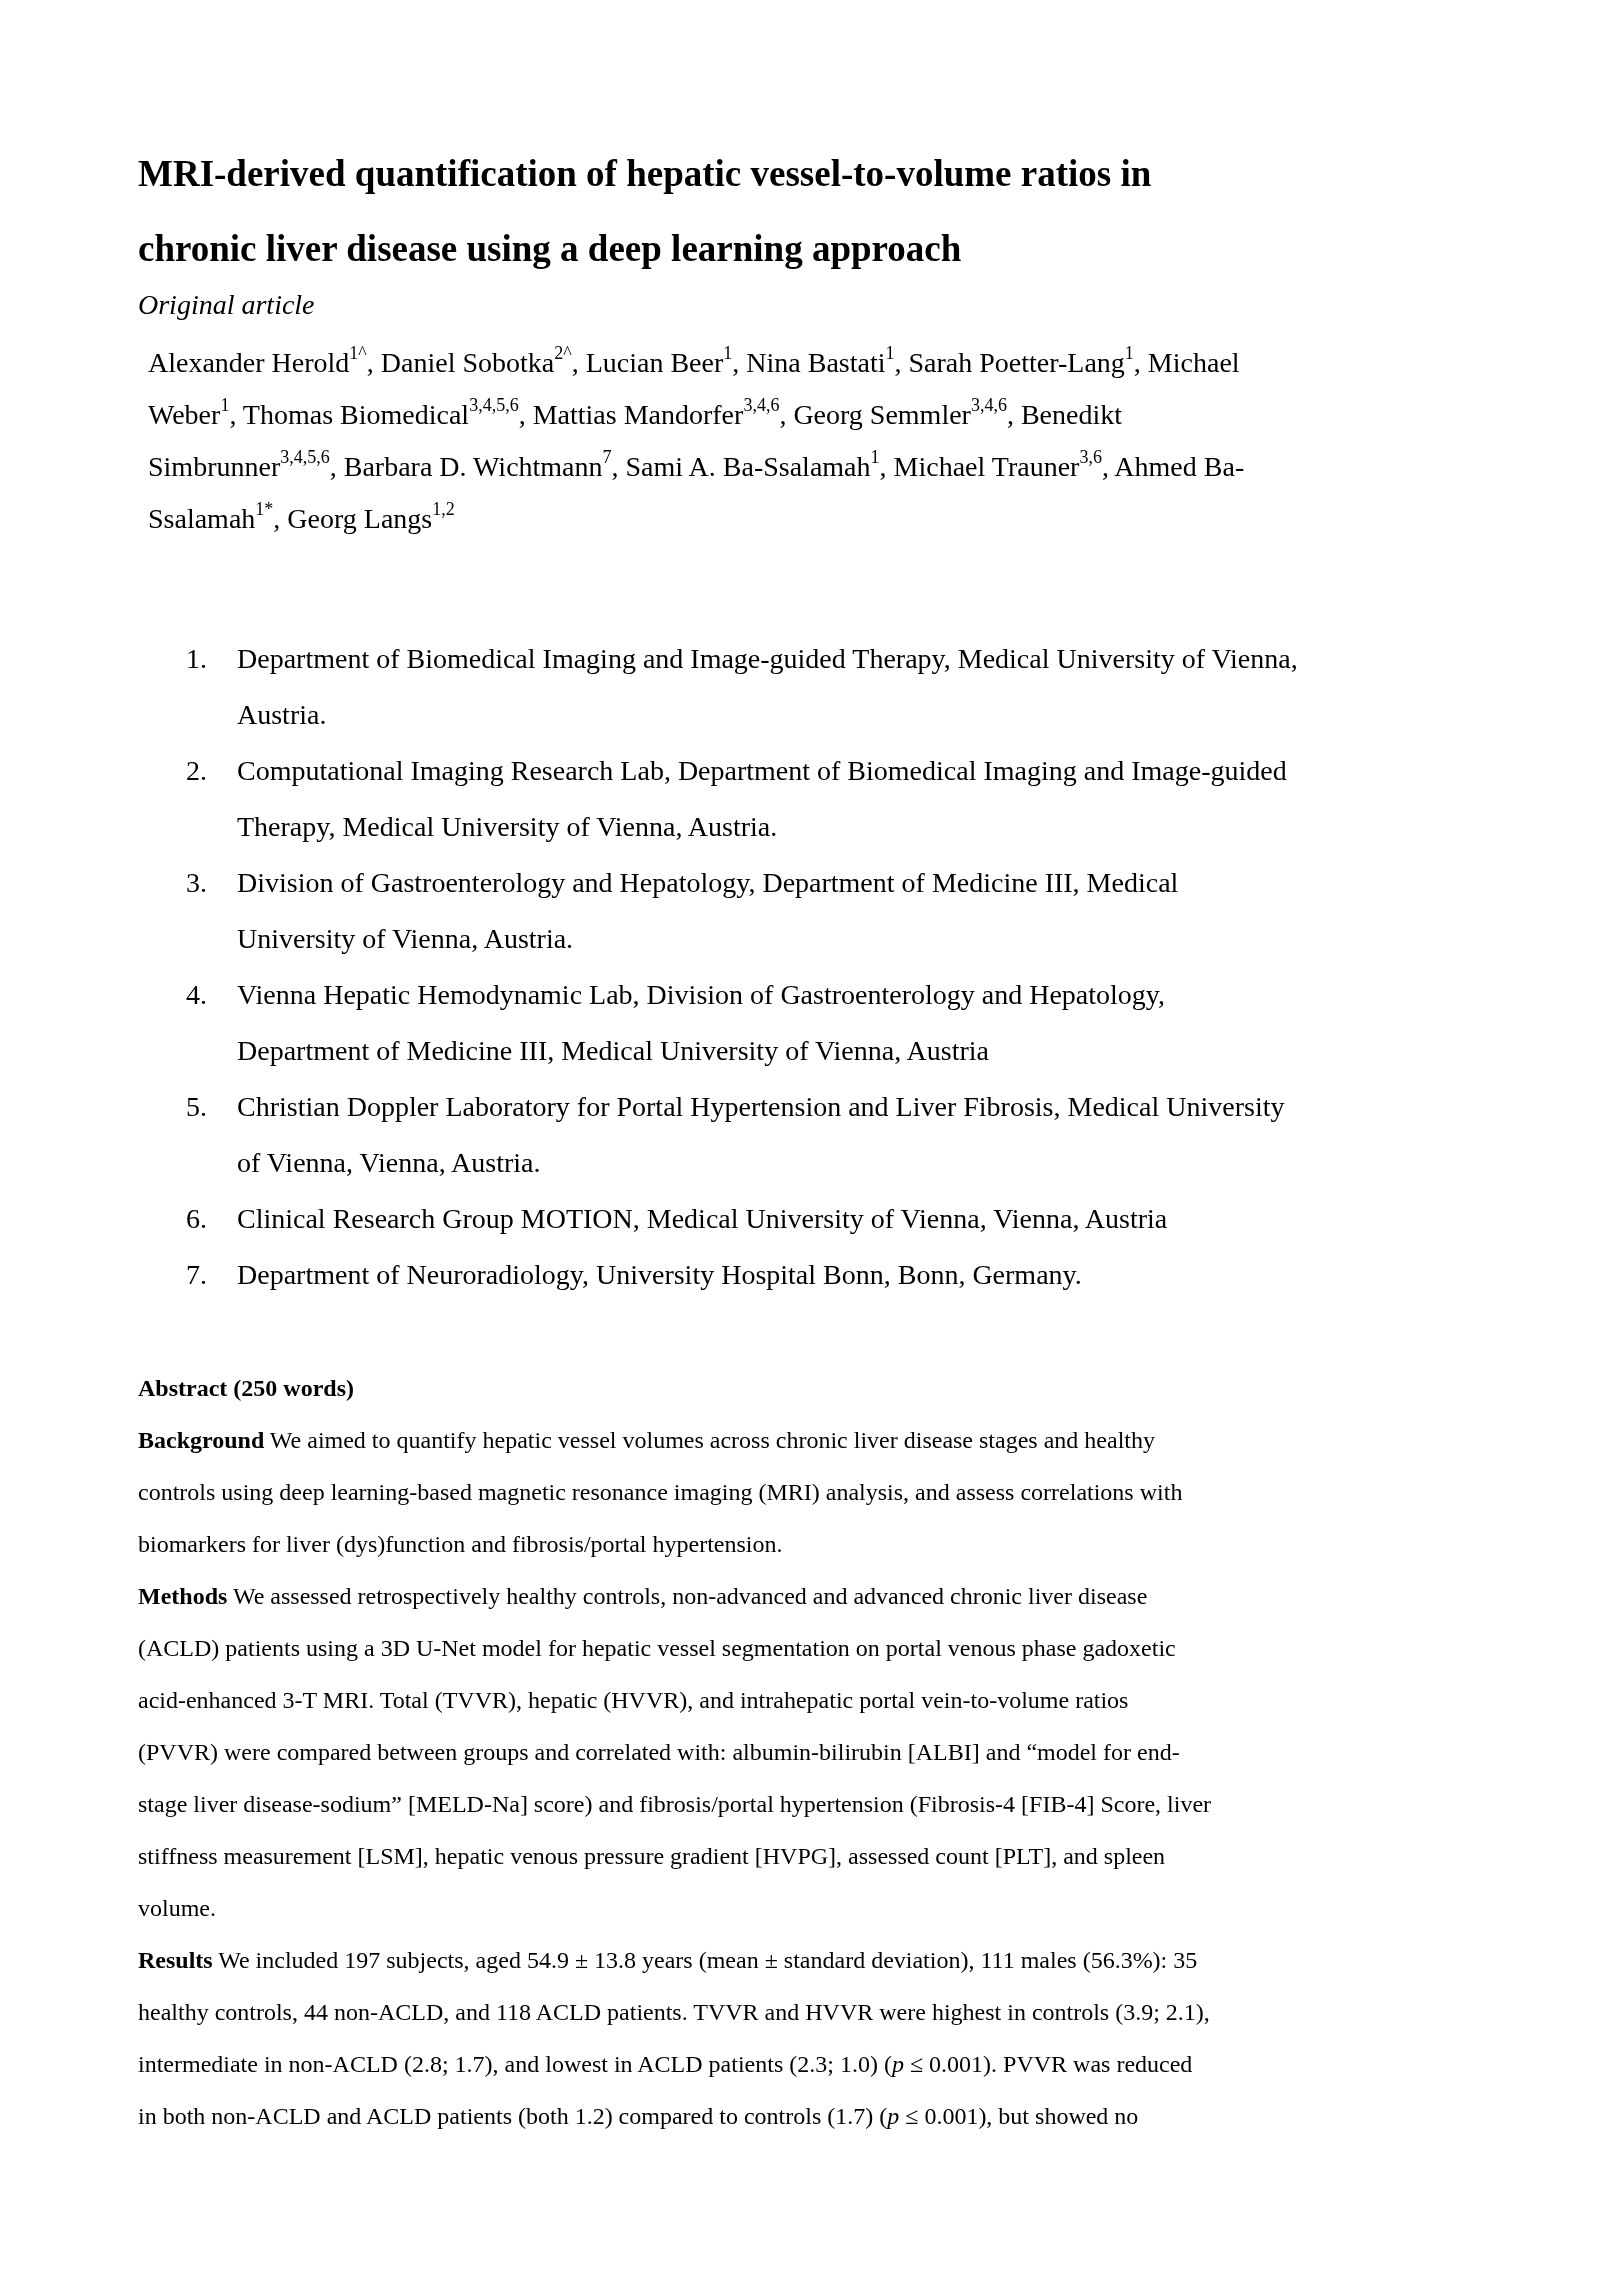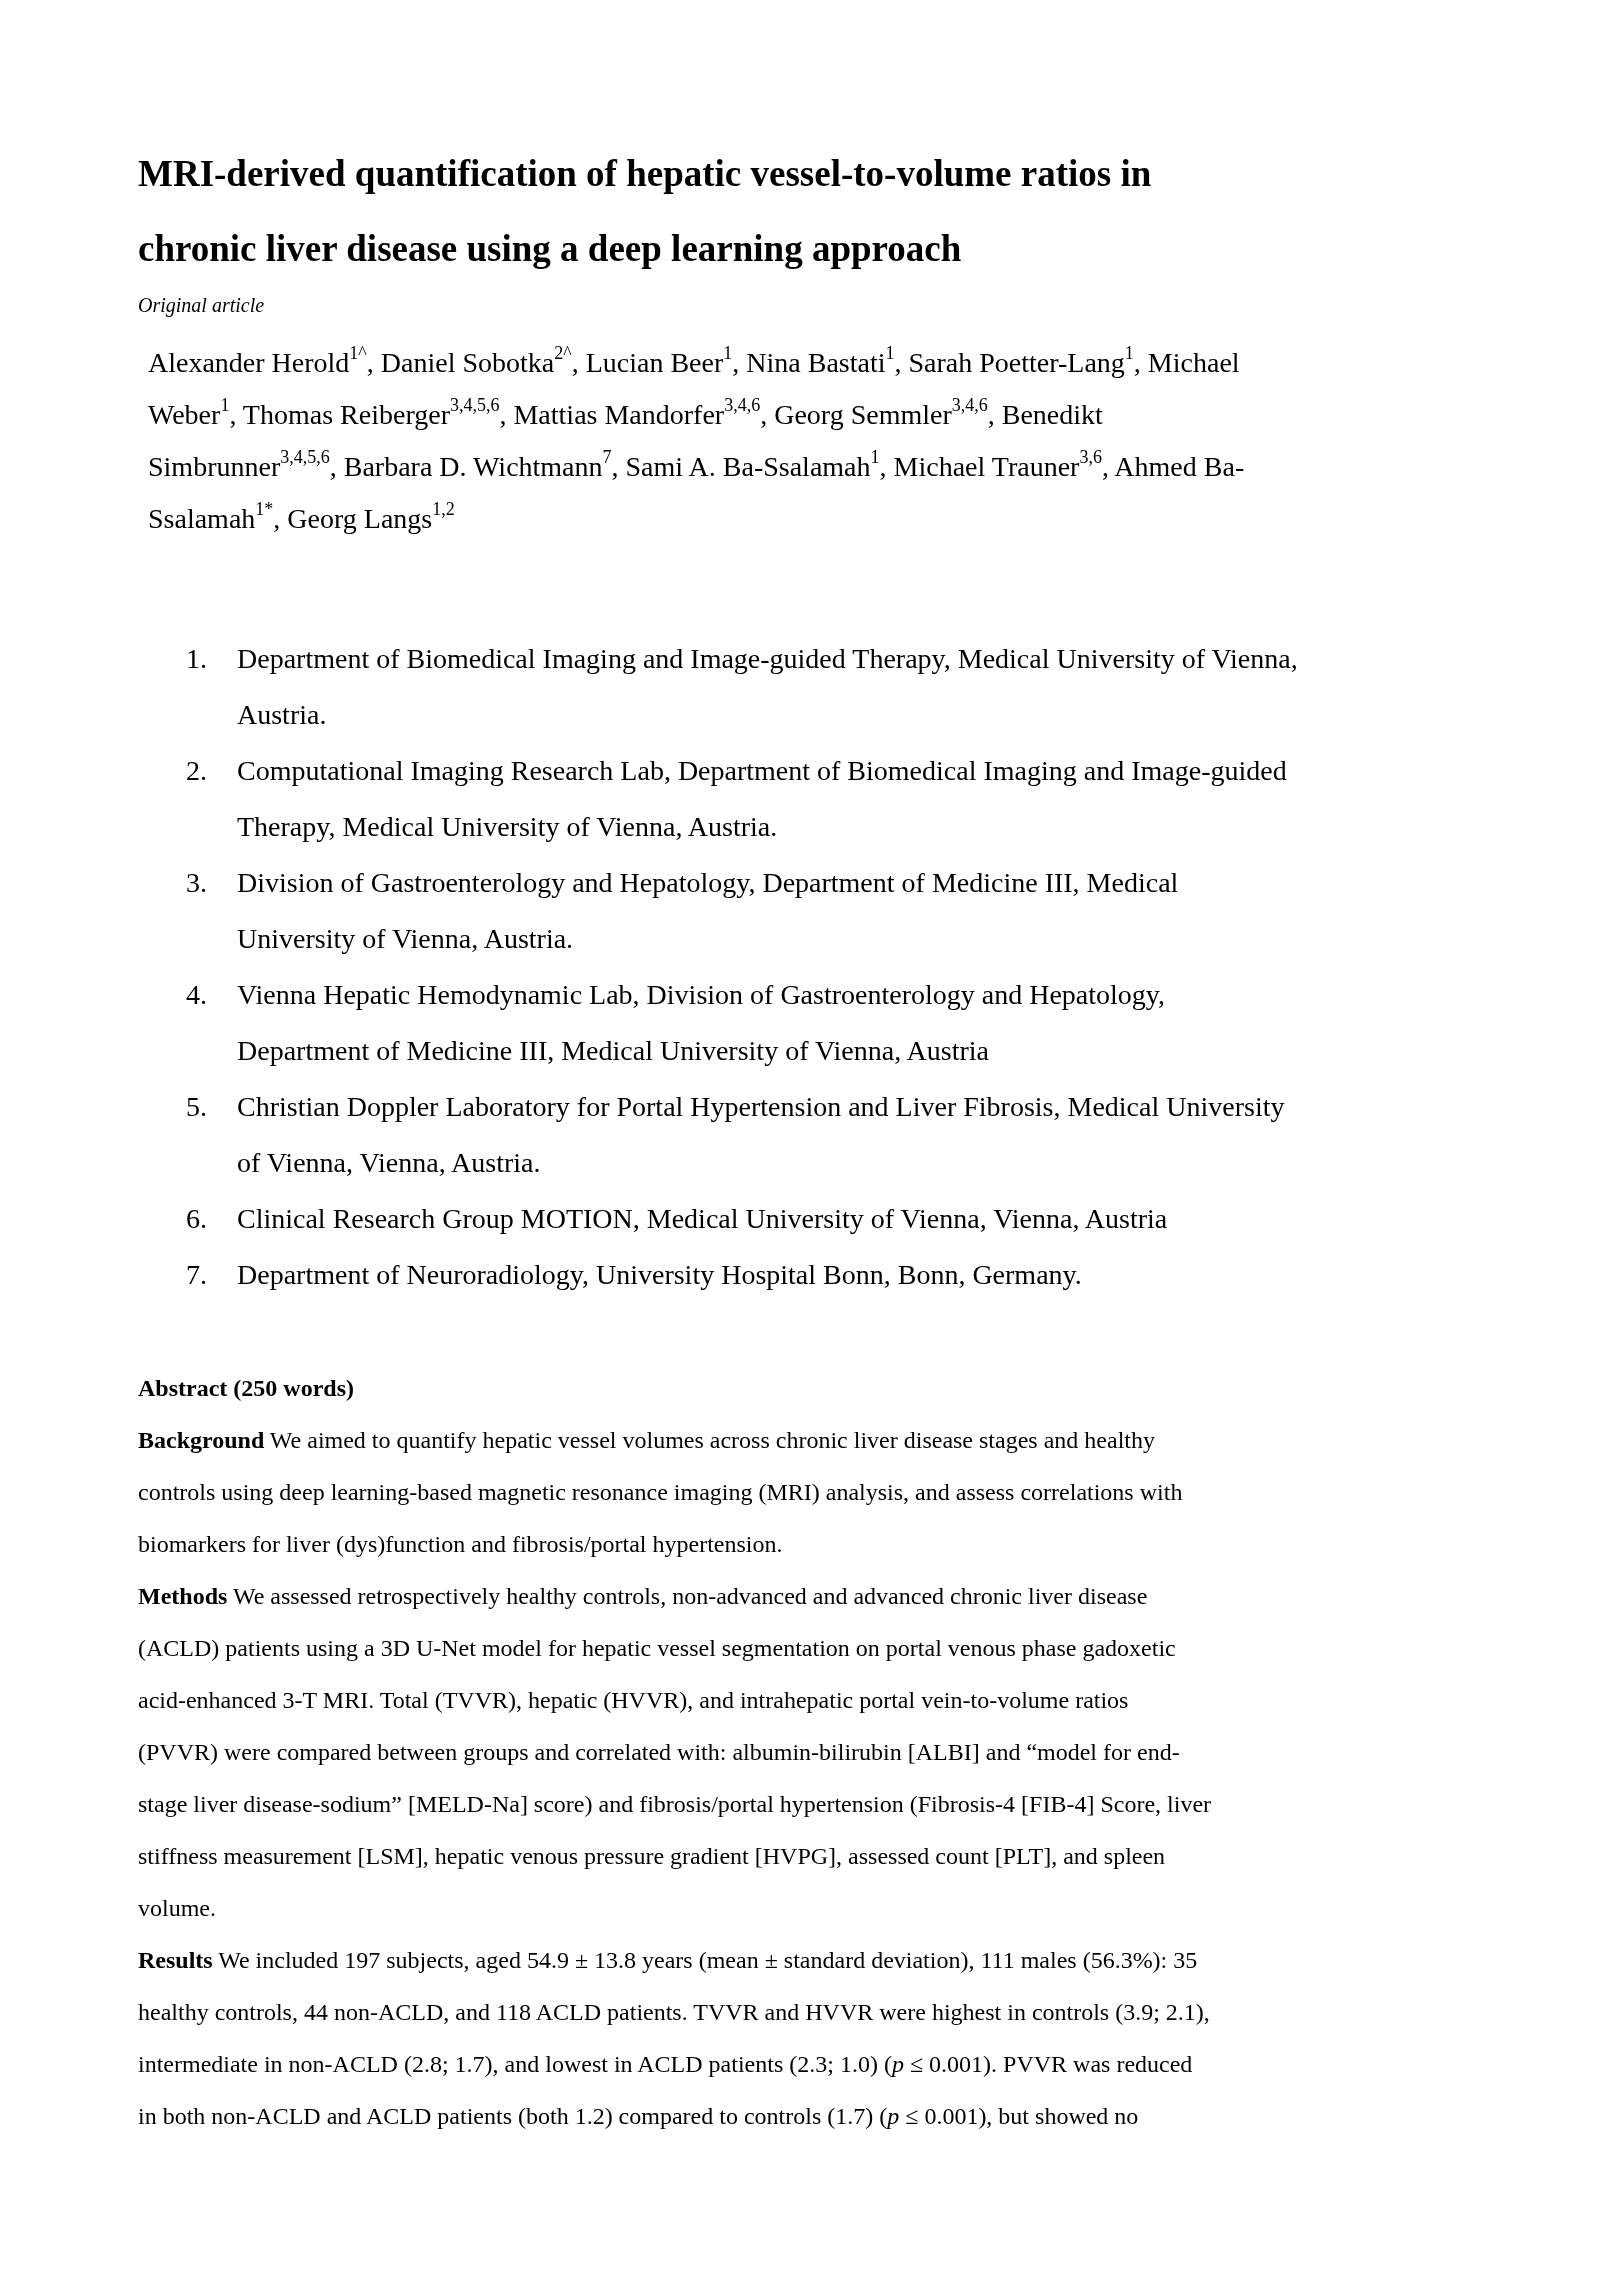--- a/index.html
+++ b/index.html
@@ -10,21 +10,21 @@
   }
   .page { position: absolute; left: 138px; top: 0; width: 1339px; }
   .title {
     position: absolute; left: 0; top: 136px;
     font-weight: bold; font-size: 37px; line-height: 75px; margin: 0;
     white-space: nowrap;
   }
   .title .tl { display: block; }
   .article-type {
     position: absolute; left: 0; top: 287px;
-    font-style: italic; font-size: 20px; line-height: 36px;
+    font-style: italic; font-size: 28px; line-height: 36px;
   }
   .authors {
     position: absolute; left: 0; top: 337px;
     font-size: 28px; line-height: 52px; white-space: nowrap;
   }
   .authors .al { display: block; margin-left: 10px; }
   sup { font-size: 18px; line-height: 0; position: relative; top: -2.7px; vertical-align: super; }
   .affils {
     position: absolute; left: 48px; top: 631px; margin: 0; padding: 0; list-style: none;
     font-size: 28px; line-height: 56px; white-space: nowrap;
@@ -48,21 +48,21 @@
 
   <h1 class="title">
     <span class="tl">MRI-derived quantification of hepatic vessel-to-volume ratios in</span>
     <span class="tl">chronic liver disease using a deep learning approach</span>
   </h1>
 
   <div class="article-type">Original article</div>
 
   <div class="authors">
     <span class="al"><span>Alexander Herold</span><sup>1^</sup><span>, Daniel Sobotka</span><sup>2^</sup><span>, Lucian Beer</span><sup>1</sup><span>, Nina Bastati</span><sup>1</sup><span>, Sarah Poetter-Lang</span><sup>1</sup><span>, Michael</span></span>
-    <span class="al"><span>Weber</span><sup>1</sup><span>, Thomas Reiberger</span><sup>3,4,5,6</sup><span>, Mattias Mandorfer</span><sup>3,4,6</sup><span>, Georg Semmler</span><sup>3,4,6</sup><span>, Benedikt</span></span>
+    <span class="al"><span>Weber</span><sup>1</sup><span>, Thomas Biomedical</span><sup>3,4,5,6</sup><span>, Mattias Mandorfer</span><sup>3,4,6</sup><span>, Georg Semmler</span><sup>3,4,6</sup><span>, Benedikt</span></span>
     <span class="al"><span>Simbrunner</span><sup>3,4,5,6</sup><span>, Barbara D. Wichtmann</span><sup>7</sup><span>, Sami A. Ba-Ssalamah</span><sup>1</sup><span>, Michael Trauner</span><sup>3,6</sup><span>, Ahmed Ba-</span></span>
     <span class="al"><span>Ssalamah</span><sup>1*</sup><span>, Georg Langs</span><sup>1,2</sup></span>
   </div>
 
   <ol class="affils">
     <li>
       <span class="num">1.</span>
       <span class="ln">Department of Biomedical Imaging and Image-guided Therapy, Medical University of Vienna,</span>
       <span class="ln">Austria.</span>
     </li>

